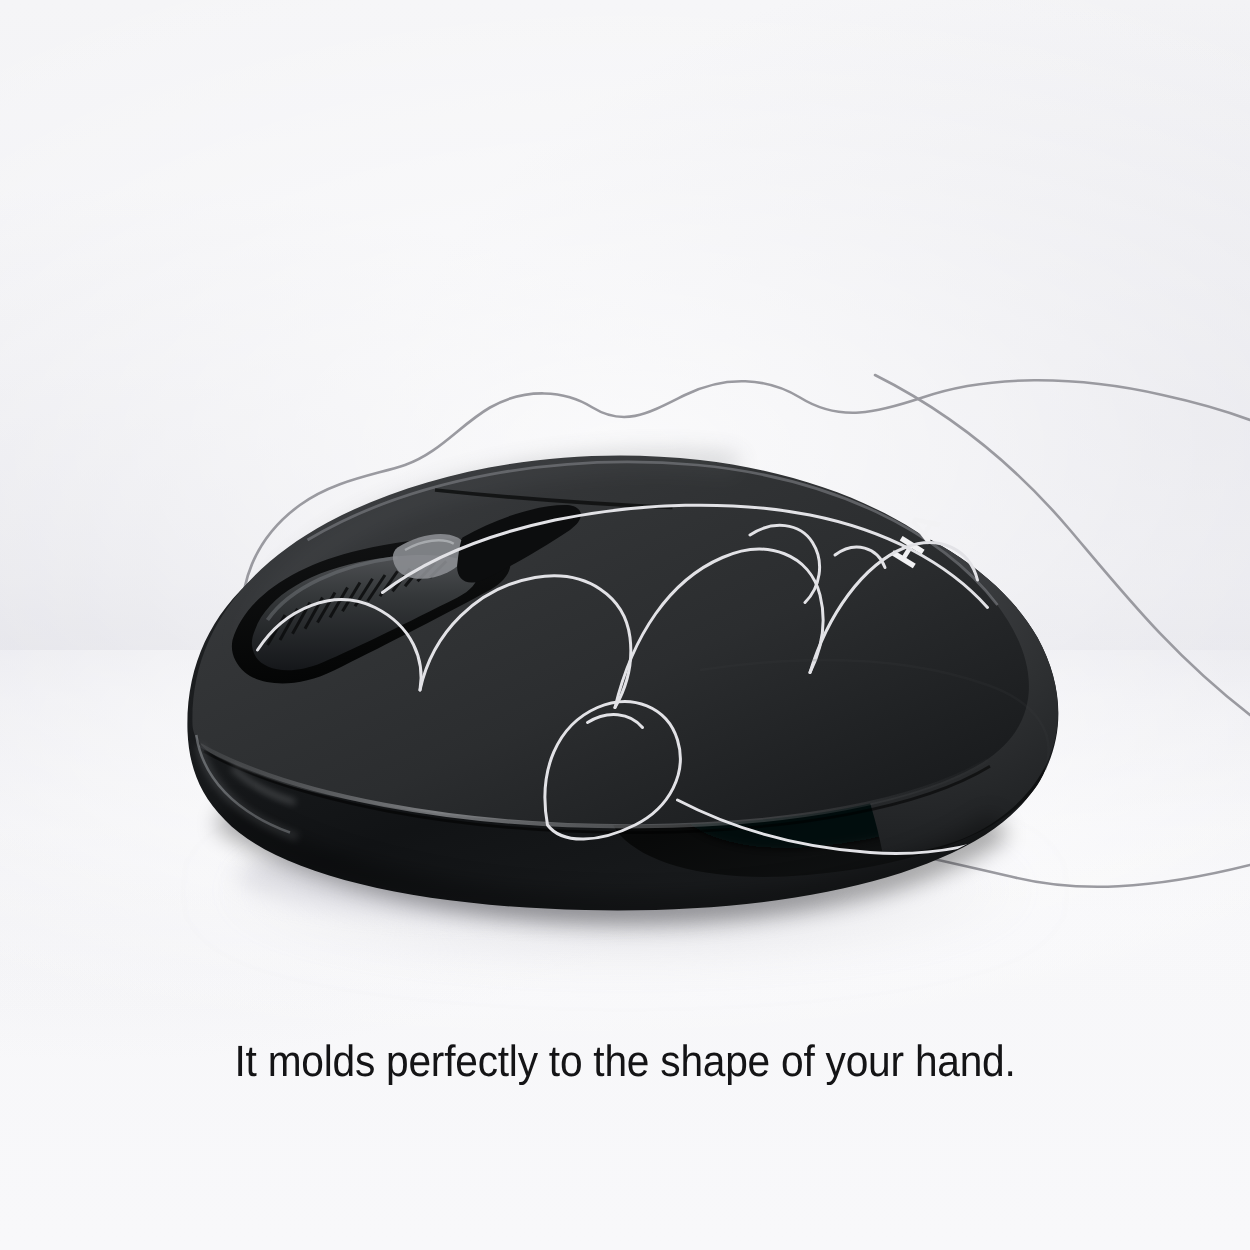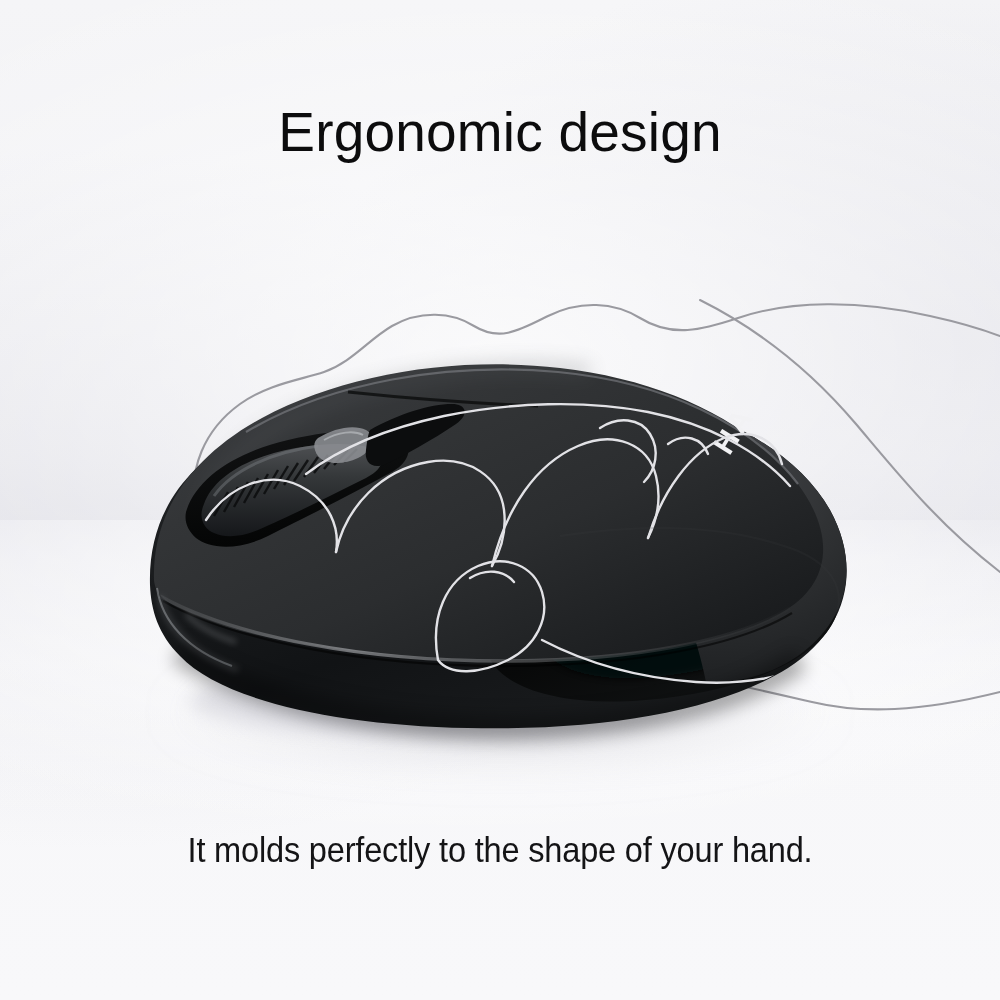--- a/index.html
+++ b/index.html
@@ -365,17 +365,16 @@
 
       <g opacity="0.35">
         <path d="M560,536
                  C640,524 722,524 790,548
                  C830,562 846,588 836,616" fill="none" stroke="#3c3e40" stroke-width="2" opacity="0.5"></path>
       </g>
 
     </svg>
   </div>
 
-  <div class="headline">Ergonomic design</div>
 
   <div class="caption">It molds perfectly to the shape of your hand.</div>
 
 </div>
 
 </body></html>

